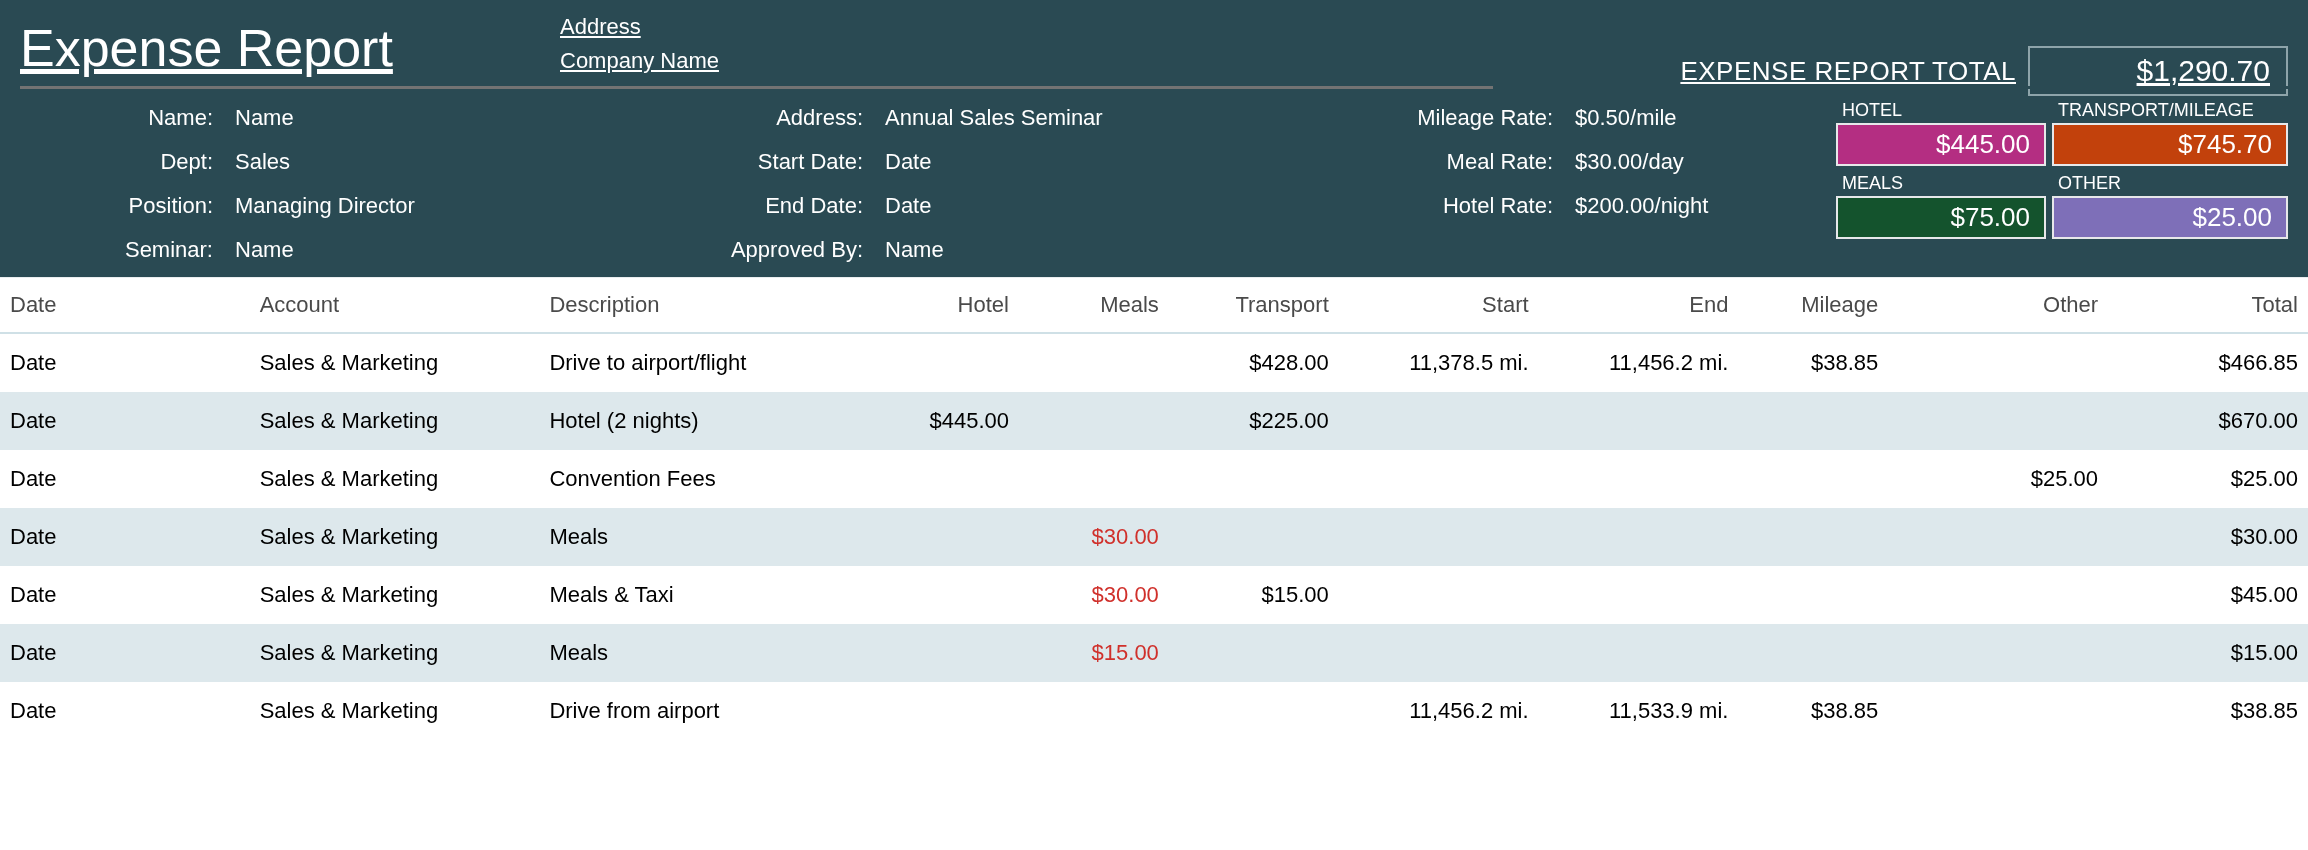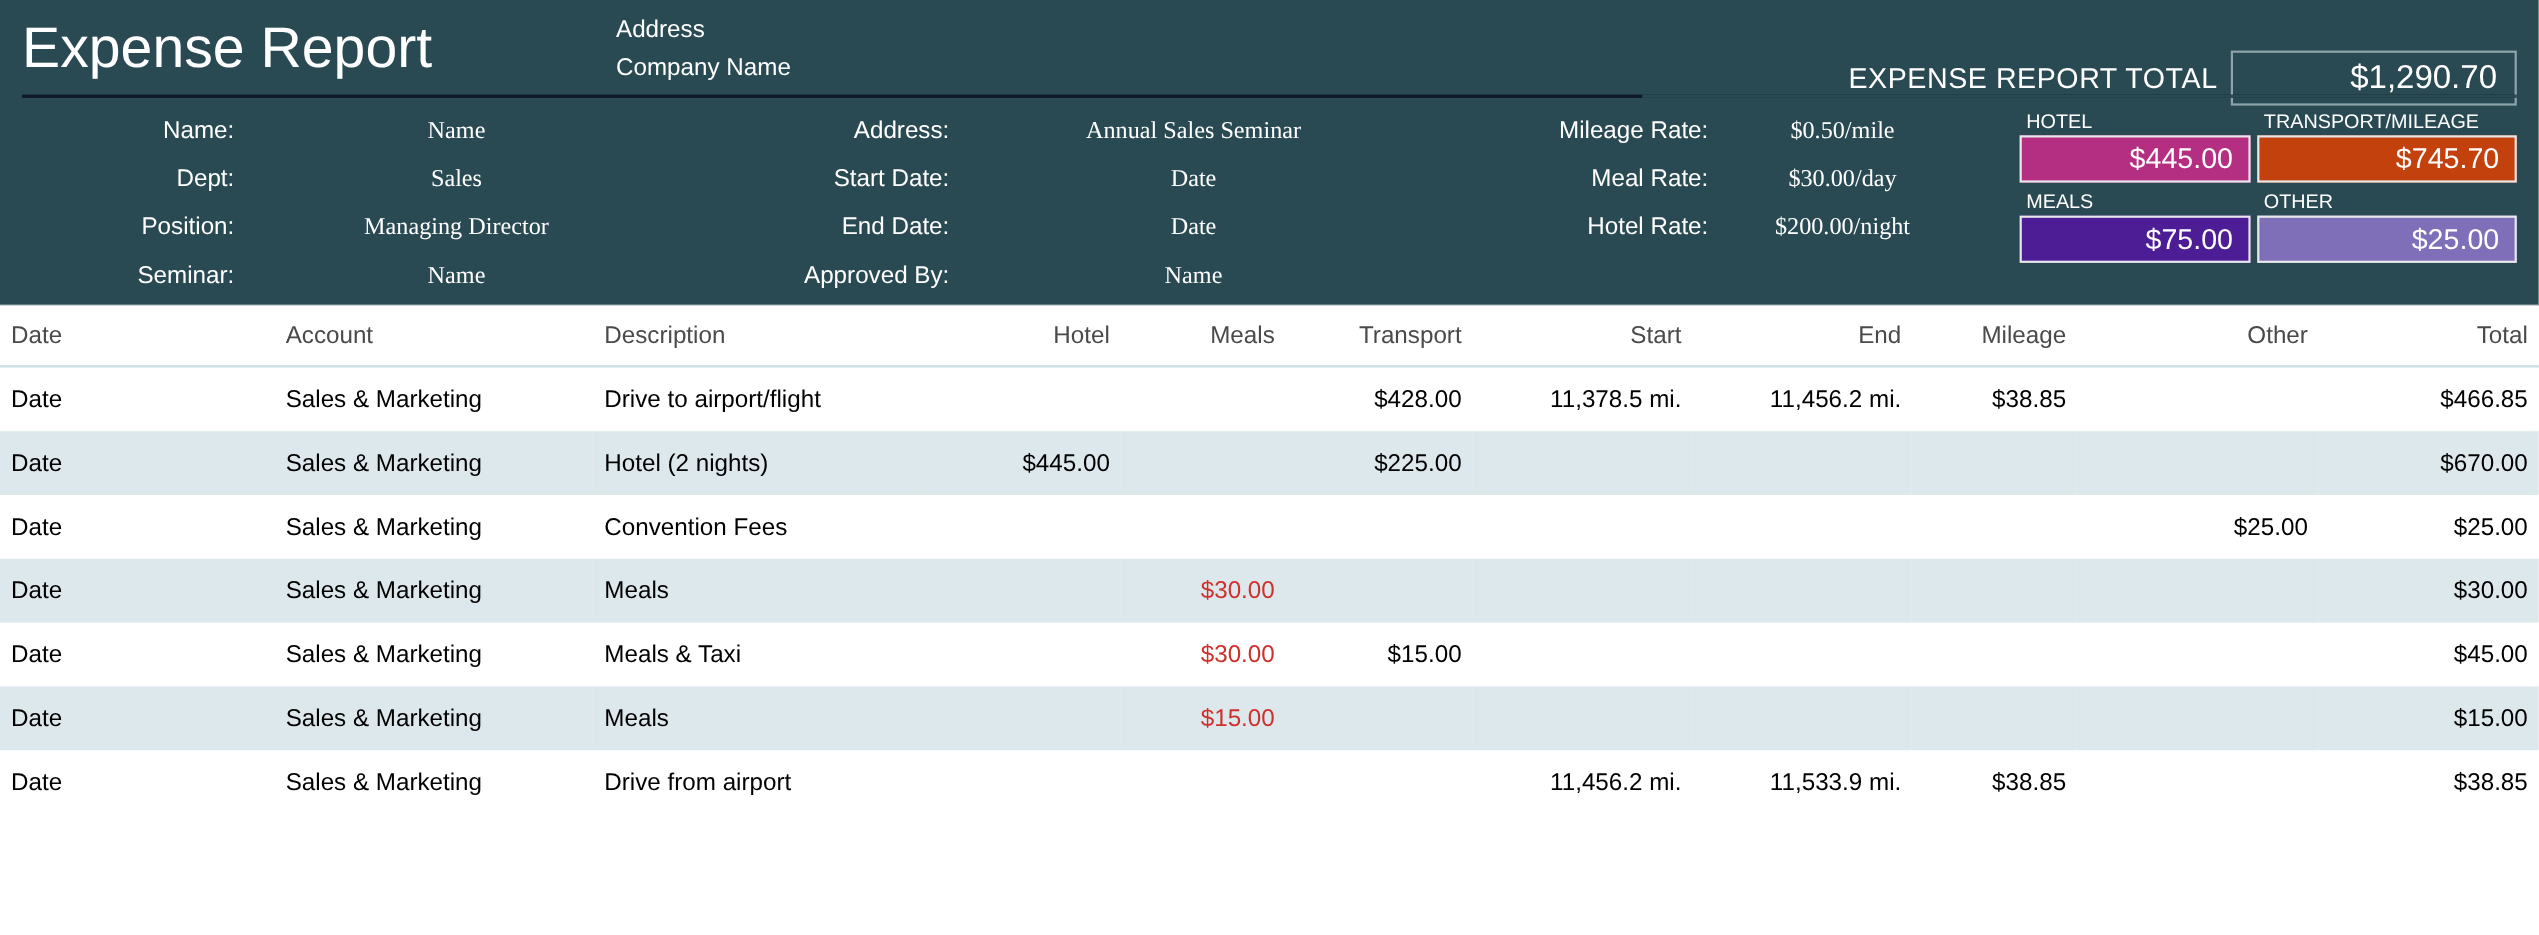--- a/index.html
+++ b/index.html
@@ -10,25 +10,26 @@
     width: 2308px;
   }
   .header {
     background: #2a4a53;
     color: #fff;
     padding: 10px 20px 14px 20px;
     border-bottom: 1px solid #e9edef;
   }
   .header-top {
     display: flex;
-    align-items: center;
-    border-bottom: 3px solid #0f172a;
+    align-items: flex-end;
+    border-bottom: 3px solid #737373;
     padding-bottom: 8px;
     margin-bottom: 8px;
     position: relative;
+    text-decoration: underline;
   }
   .title {
     font-size: 52px;
     font-weight: 300;
     width: 540px;
   }
   .company-block {
     font-size: 22px;
     line-height: 1.55;
     font-weight: 400;
@@ -62,21 +63,21 @@
     gap: 0;
   }
   .fields {
     display: grid;
     grid-template-columns: 215px 360px 290px 400px 290px 200px;
     row-gap: 18px;
     font-size: 22px;
     padding-top: 8px;
   }
   .fields .lab { text-align: right; padding-right: 22px; }
-  .fields .val { text-align: center; font-family: Liberation Serif, serif; }
+  .fields .val { text-align: left; }
 
   .tiles {
     margin-left: auto;
     padding-top: 4px;
     display: grid;
     grid-template-columns: 210px 236px;
     column-gap: 6px;
     row-gap: 2px;
     font-size: 18px;
   }
@@ -87,21 +88,21 @@
   }
   .tile-val {
     border: 2px solid #e7e8ea;
     text-align: right;
     padding: 4px 14px;
     font-size: 26px;
     font-weight: 400;
   }
   .tile-hotel { background: #b42e82; }
   .tile-trans { background: #c2410c; }
-  .tile-meals { background: #4c1d95; }
+  .tile-meals { background: #14532d; }
   .tile-other { background: #7e6fb8; }
 
   
   table {
     width: 100%;
     border-collapse: collapse;
     font-size: 22px;
   }
   thead th {
     text-align: left;

